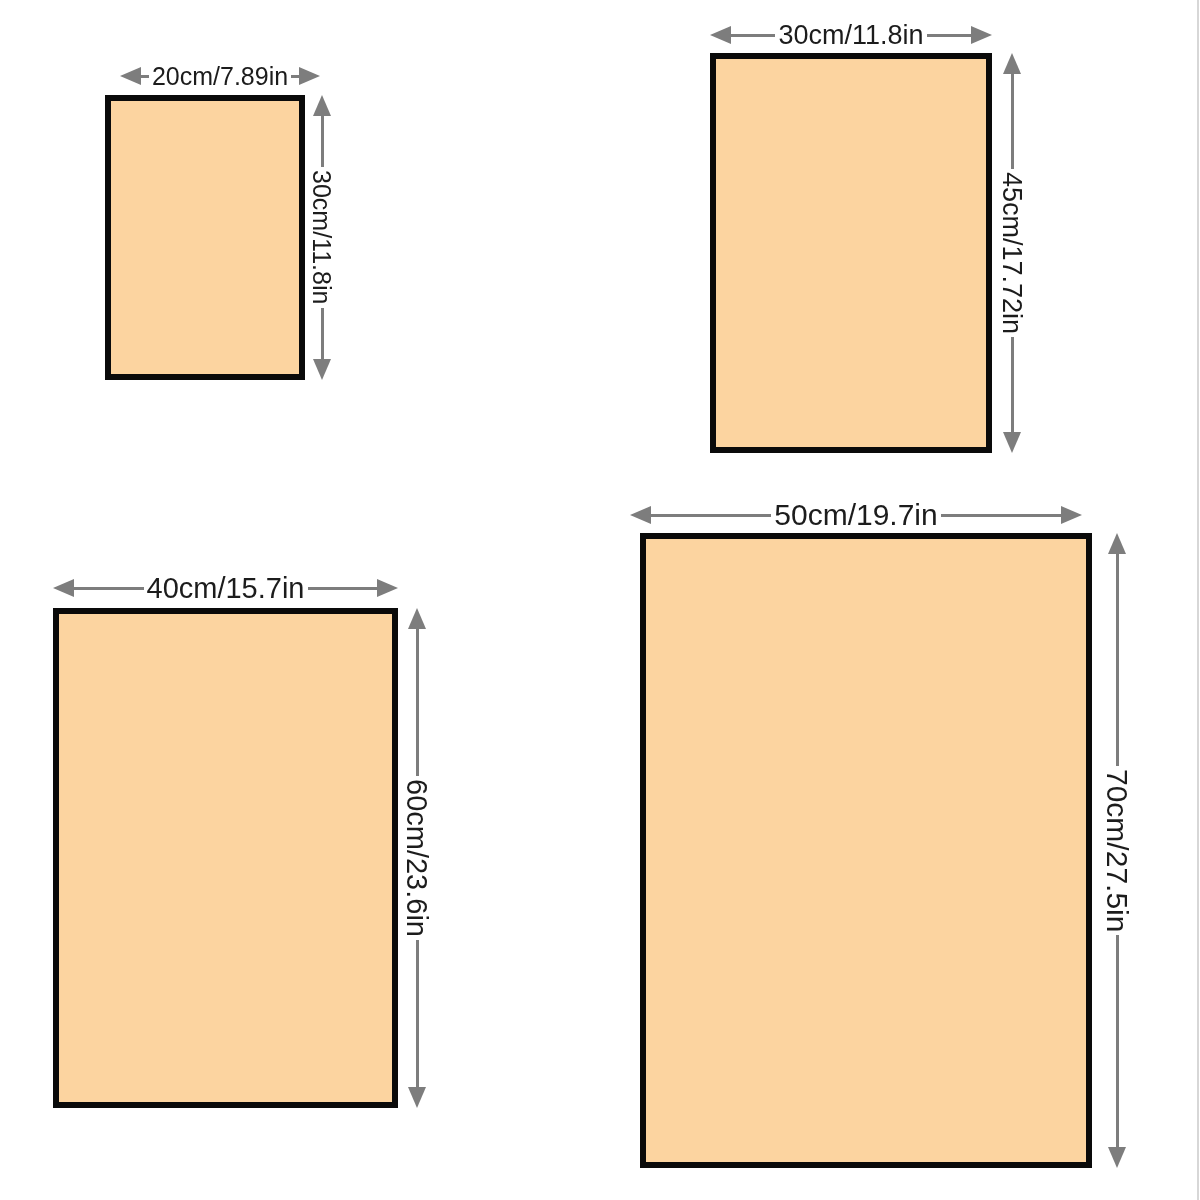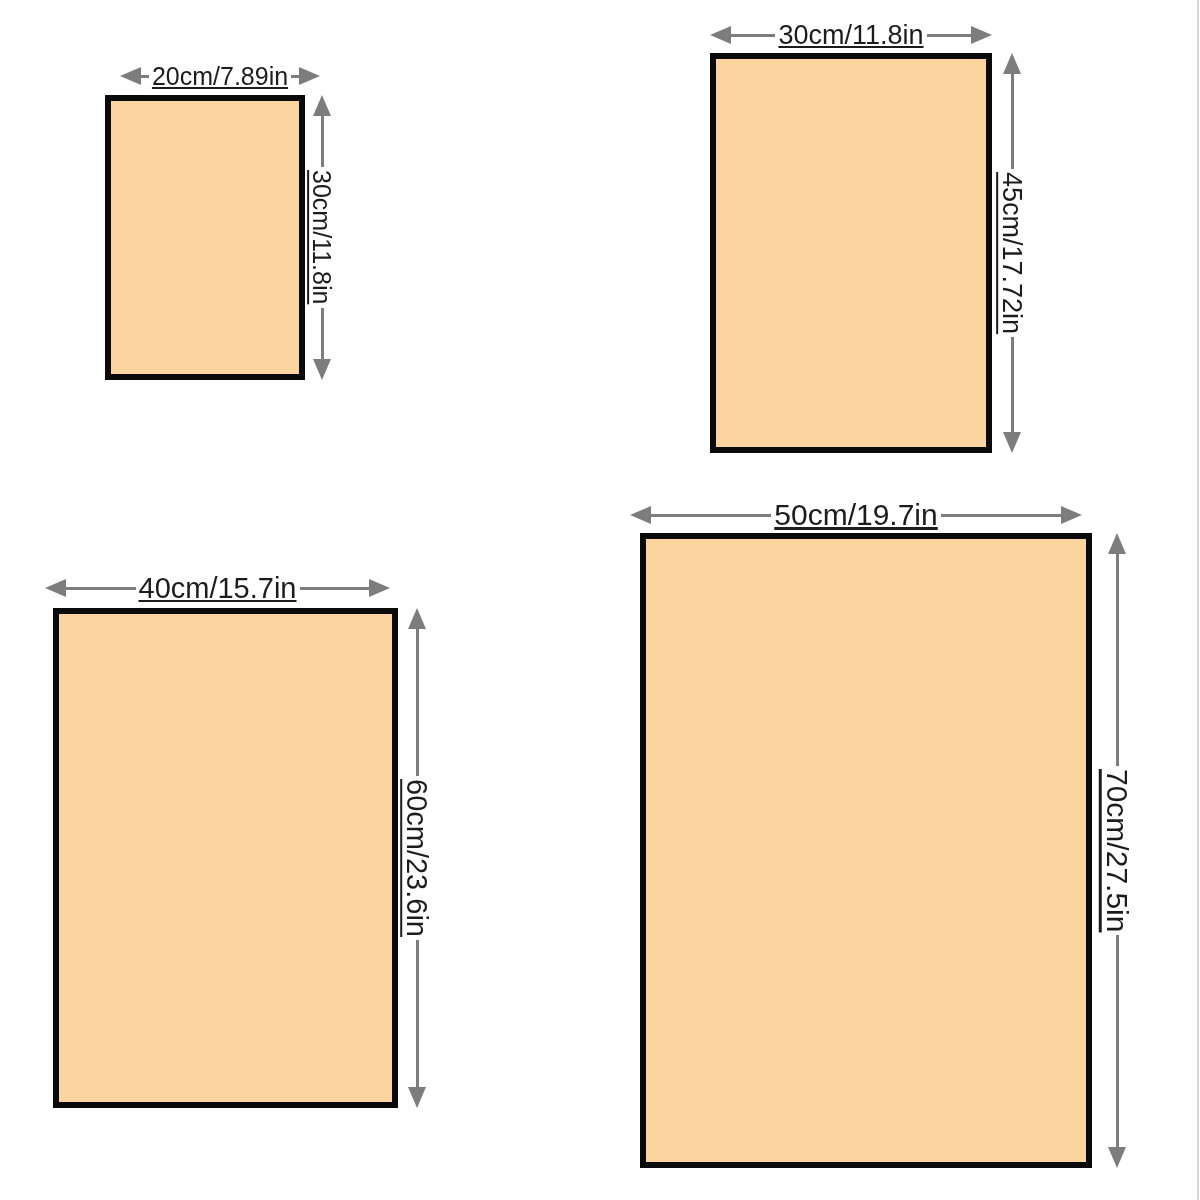--- a/index.html
+++ b/index.html
@@ -24,21 +24,21 @@
   
   .h-arrow{position:absolute;display:flex;align-items:center;height:28px;}
   .h-arrow .line{flex:1;height:3px;background:var(--arrow);}
   .ah{width:0;height:0;flex:0 0 auto;}
   .ah-left{border-top:9px solid transparent;border-bottom:9px solid transparent;border-right:21px solid var(--arrow);}
   .ah-right{border-top:9px solid transparent;border-bottom:9px solid transparent;border-left:21px solid var(--arrow);}
   .ah-up{border-left:9px solid transparent;border-right:9px solid transparent;border-bottom:21px solid var(--arrow);}
   .ah-down{border-left:9px solid transparent;border-right:9px solid transparent;border-top:21px solid var(--arrow);}
 
   .dim-label{color:var(--text);font-size:var(--fs,27px);line-height:1.05;
-    white-space:nowrap;padding:0 3px;letter-spacing:0;text-decoration:underline;}
+    white-space:nowrap;padding:0 3px;letter-spacing:0;}
 
   
   .v-arrow{position:absolute;display:flex;flex-direction:column;align-items:center;width:28px;}
   .v-arrow .vline{flex:1;width:3px;background:var(--arrow);}
   .v-arrow .dim-label{writing-mode:vertical-rl;padding:3px 0;}
 </style>
 </head>
 <body>
 
 <div class="canvas">
@@ -73,21 +73,21 @@
     <div class="v-arrow" style="left:998px;top:53px;height:400px;--fs:27px">
       <span class="ah ah-up"></span>
       <span class="vline"></span>
       <span class="dim-label">45cm/17.72in</span>
       <span class="vline"></span>
       <span class="ah ah-down"></span>
     </div>
   </section>
 
   <section>
-    <div class="h-arrow" style="left:45px;top:574px;width:345px;--fs:29px">
+    <div class="h-arrow" style="left:53px;top:574px;width:345px;--fs:29px">
       <span class="ah ah-left"></span>
       <span class="line"></span>
       <span class="dim-label">40cm/15.7in</span>
       <span class="line"></span>
       <span class="ah ah-right"></span>
     </div>
     <div class="rect" style="left:53px;top:608px;width:345px;height:500px"></div>
     <div class="v-arrow" style="left:403px;top:608px;height:500px;--fs:29px">
       <span class="ah ah-up"></span>
       <span class="vline"></span>

